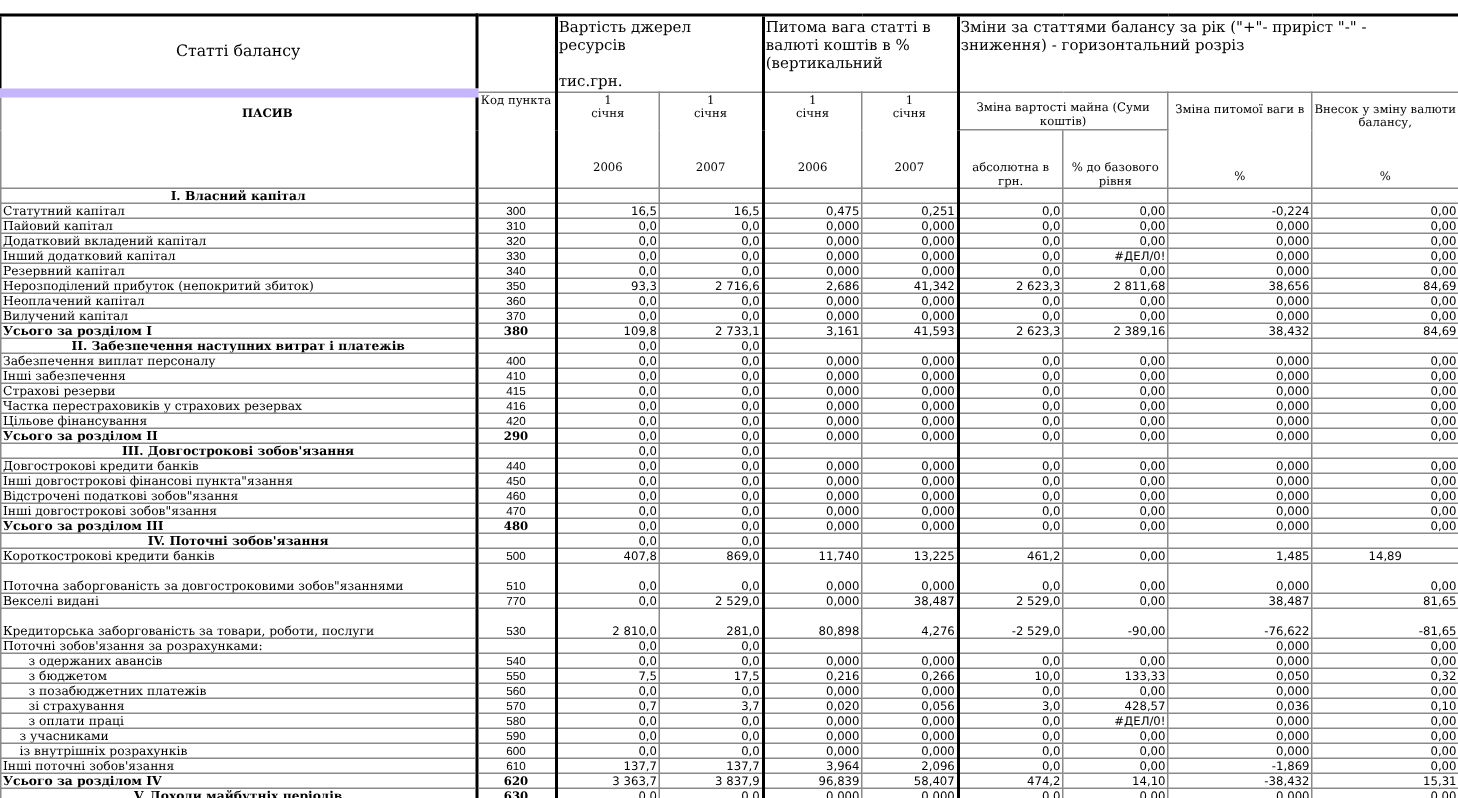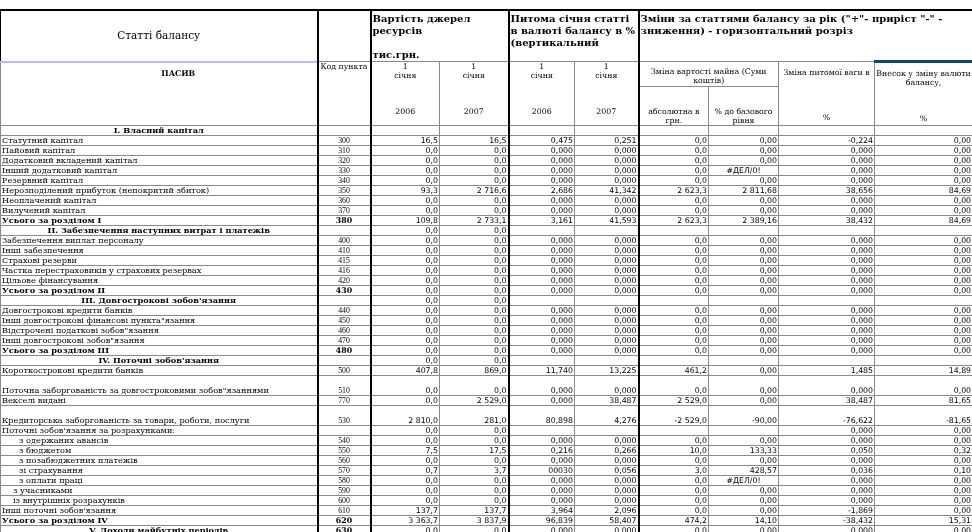--- a/index.html
+++ b/index.html
@@ -1,41 +1,41 @@
 <!DOCTYPE html>
 <html><head>
 <meta charset="utf-8">
 <style>
   html, body { margin: 0; padding: 0; background: #ffffff; }
   body { width: 972px; height: 532px; overflow: hidden; font-family: "DejaVu Serif", serif; color: #000; }
   table { border-collapse: collapse; table-layout: fixed; position: absolute; left: 0; top: 9px; width: 972px; }
   td { font-size: 8.2px; line-height: 9px; padding: 0 1px; border: 1px solid #8a8a8a; white-space: nowrap; overflow: hidden; vertical-align: bottom; }
   .hdr td { font-family: "DejaVu Serif", serif; }
   .h1 td { height: 45px; vertical-align: top; border-top: 2px solid #000; }
-  .h1 .big { font-weight: bold; font-size: 10px; line-height: 12px; white-space: normal; padding-top: 2px; }
+  .h1 .big { font-weight: normal; font-size: 10px; line-height: 12px; white-space: normal; padding-top: 2px; }
   .h1 .title { text-align: center; vertical-align: middle; font-size: 10.5px; border-left: 1px solid #000; }
   .h2 td { height: 20px; font-size: 7.8px; text-align: center; vertical-align: top; }
   .h3 td { height: 38px; font-size: 7.8px; text-align: center; }
   .pasyv { font-weight: bold; font-size: 10.5px; text-align: center; vertical-align: top !important; padding-top: 6px; }
   .ctr { text-align: center; }
   .lft { text-align: left; }
   .num { text-align: right; font-family: "DejaVu Sans", sans-serif; font-size: 7.8px; }
-  .code { text-align: center; font-family: Liberation Serif, serif; font-size: 7.8px; }
+  .code { text-align: center; font-family: Liberation Sans, sans-serif; font-size: 7.8px; }
   .name { text-align: left; }
   tr.data td { height: 9px; }
   tr.tall td { height: 19px; }
   tr.section td.name { text-align: center; font-weight: bold; }
   tr.total td.name, tr.total td.code { font-weight: bold; }
   tr.total td.code { font-family: "DejaVu Serif", serif; }
   .thick-r { border-right: 2px solid #000 !important; }
   .thick-l { border-left: 2px solid #000 !important; }
   .wrap { white-space: normal; line-height: 9px; }
   .indent1 { padding-left: 18px; }
   .indent2 { padding-left: 12px; }
-  .err { text-align: center; }
+  .err { text-align: right; }
 </style>
 </head>
 <body>
 
 <table>
   <colgroup>
     <col style="width:317px">
       <col style="width:53px">
       <col style="width:69px">
       <col style="width:69px">
@@ -47,25 +47,25 @@
       <col style="width:98px">
   </colgroup>
   <tbody id="thead-rows" class="hdr">
     <tr class="h1">
       <td class="title thick-r">Статті балансу</td>
       <td></td>
       <td class="big thick-l" colspan="2">
         <span>Вартість джерел ресурсів</span><br><br>
         <span>тис.грн.</span>
       </td>
-      <td class="big thick-l" colspan="2">Питома січня статті в валюті балансу в % (вертикальний</td>
+      <td class="big thick-l" colspan="2">Питома вага статті в валюті коштів в % (вертикальний</td>
       <td class="big thick-l" colspan="4" style="border-right:1px solid #000;">Зміни за статтями балансу за рік ("+"- приріст "-" - зниження) - горизонтальний розріз</td>
     </tr>
     <tr class="h2">
-      <td class="pasyv thick-r" rowspan="2" style="border-top:2px solid #c4b5fd;padding-left:40px;">ПАСИВ</td>
+      <td class="pasyv thick-r" rowspan="2" style="border-top:6px solid #c4b5fd;padding-left:40px;">ПАСИВ</td>
       <td rowspan="2" class="ctr wrap" style="vertical-align:top;border-top:1px solid #000;">Код пункта</td>
       <td rowspan="2" class="ctr thick-l" style="vertical-align:top;border-top:1px solid #000;">
         <span>1</span><br>
         <span>січня</span><br><br><br><br>
         <span>2006</span>
       </td>
       <td rowspan="2" class="ctr" style="vertical-align:top;border-top:1px solid #000;">
         <span>1</span><br>
         <span>січня</span><br><br><br><br>
         <span>2007</span>
@@ -78,21 +78,21 @@
       <td rowspan="2" class="ctr" style="vertical-align:top;border-top:1px solid #000;">
         <span>1</span><br>
         <span>січня</span><br><br><br><br>
         <span>2007</span>
       </td>
       <td colspan="2" class="lft wrap thick-l" style="vertical-align:middle;padding-top:4px;border-top:1px solid #000;">Зміна вартості майна (Суми коштів)</td>
       <td rowspan="2" class="ctr" style="vertical-align:top;padding-top:6px;border-top:1px solid #000;margin-left:15px;">
         <span>Зміна питомої ваги в</span><br><br><br><br><br>
         <span>%</span>
       </td>
-      <td rowspan="2" class="ctr wrap" style="vertical-align:top;padding-top:6px;border-top:3px solid #0c4a6e;border-right:1px solid #000;">
+      <td rowspan="2" class="ctr wrap" style="vertical-align:top;padding-top:6px;border-top:1px solid #0c4a6e;border-right:1px solid #000;">
         <span>Внесок у зміну валюти балансу,</span><br><br><br><br>
         <span>%</span>
       </td>
     </tr>
     <tr class="h3">
       <td class="ctr wrap thick-l">абсолютна в грн.</td>
       <td class="ctr wrap">% до базового рівня</td>
     </tr>
   </tbody>
   <tbody id="body-rows">
@@ -283,21 +283,21 @@
         <td class="num">0,0</td>
         <td class="num thick-l">0,000</td>
         <td class="num">0,000</td>
         <td class="num thick-l">0,0</td>
         <td class="num">0,00</td>
         <td class="num">0,000</td>
         <td class="num" style="border-right: 1px solid rgb(0, 0, 0);">0,00</td>
       </tr>
       <tr class="data total">
         <td class="name thick-r">Усього за розділом ІІ</td>
-        <td class="code">430</td>
+        <td class="code">290</td>
         <td class="num thick-l">0,0</td>
         <td class="num">0,0</td>
         <td class="num thick-l">0,000</td>
         <td class="num">0,000</td>
         <td class="num thick-l">0,0</td>
         <td class="num">0,00</td>
         <td class="num">0,000</td>
         <td class="num" style="border-right: 1px solid rgb(0, 0, 0);">0,00</td>
       </tr>
       <tr class="data section">
@@ -387,21 +387,21 @@
       <tr class="data">
         <td class="name thick-r">Короткострокові кредити банків</td>
         <td class="code">500</td>
         <td class="num thick-l">407,8</td>
         <td class="num">869,0</td>
         <td class="num thick-l">11,740</td>
         <td class="num">13,225</td>
         <td class="num thick-l">461,2</td>
         <td class="num">0,00</td>
         <td class="num">1,485</td>
-        <td class="num" style="border-right: 1px solid rgb(0, 0, 0);">14,89</td>
+        <td class="num" style="border-right: 1px solid rgb(0, 0, 0); text-align: center;">14,89</td>
       </tr>
       <tr class="data tall">
         <td class="name thick-r wrap">Поточна заборгованість за довгостроковими зобов"язаннями</td>
         <td class="code">510</td>
         <td class="num thick-l">0,0</td>
         <td class="num">0,0</td>
         <td class="num thick-l">0,000</td>
         <td class="num">0,000</td>
         <td class="num thick-l">0,0</td>
         <td class="num">0,00</td>
@@ -478,21 +478,21 @@
         <td class="num thick-l">0,0</td>
         <td class="num">0,00</td>
         <td class="num">0,000</td>
         <td class="num" style="border-right: 1px solid rgb(0, 0, 0);">0,00</td>
       </tr>
       <tr class="data">
         <td class="name thick-r indent1">зі страхування</td>
         <td class="code">570</td>
         <td class="num thick-l">0,7</td>
         <td class="num">3,7</td>
-        <td class="num thick-l">00030</td>
+        <td class="num thick-l">0,020</td>
         <td class="num">0,056</td>
         <td class="num thick-l">3,0</td>
         <td class="num">428,57</td>
         <td class="num">0,036</td>
         <td class="num" style="border-right: 1px solid rgb(0, 0, 0);">0,10</td>
       </tr>
       <tr class="data">
         <td class="name thick-r indent1">з оплати праці</td>
         <td class="code">580</td>
         <td class="num thick-l">0,0</td>

